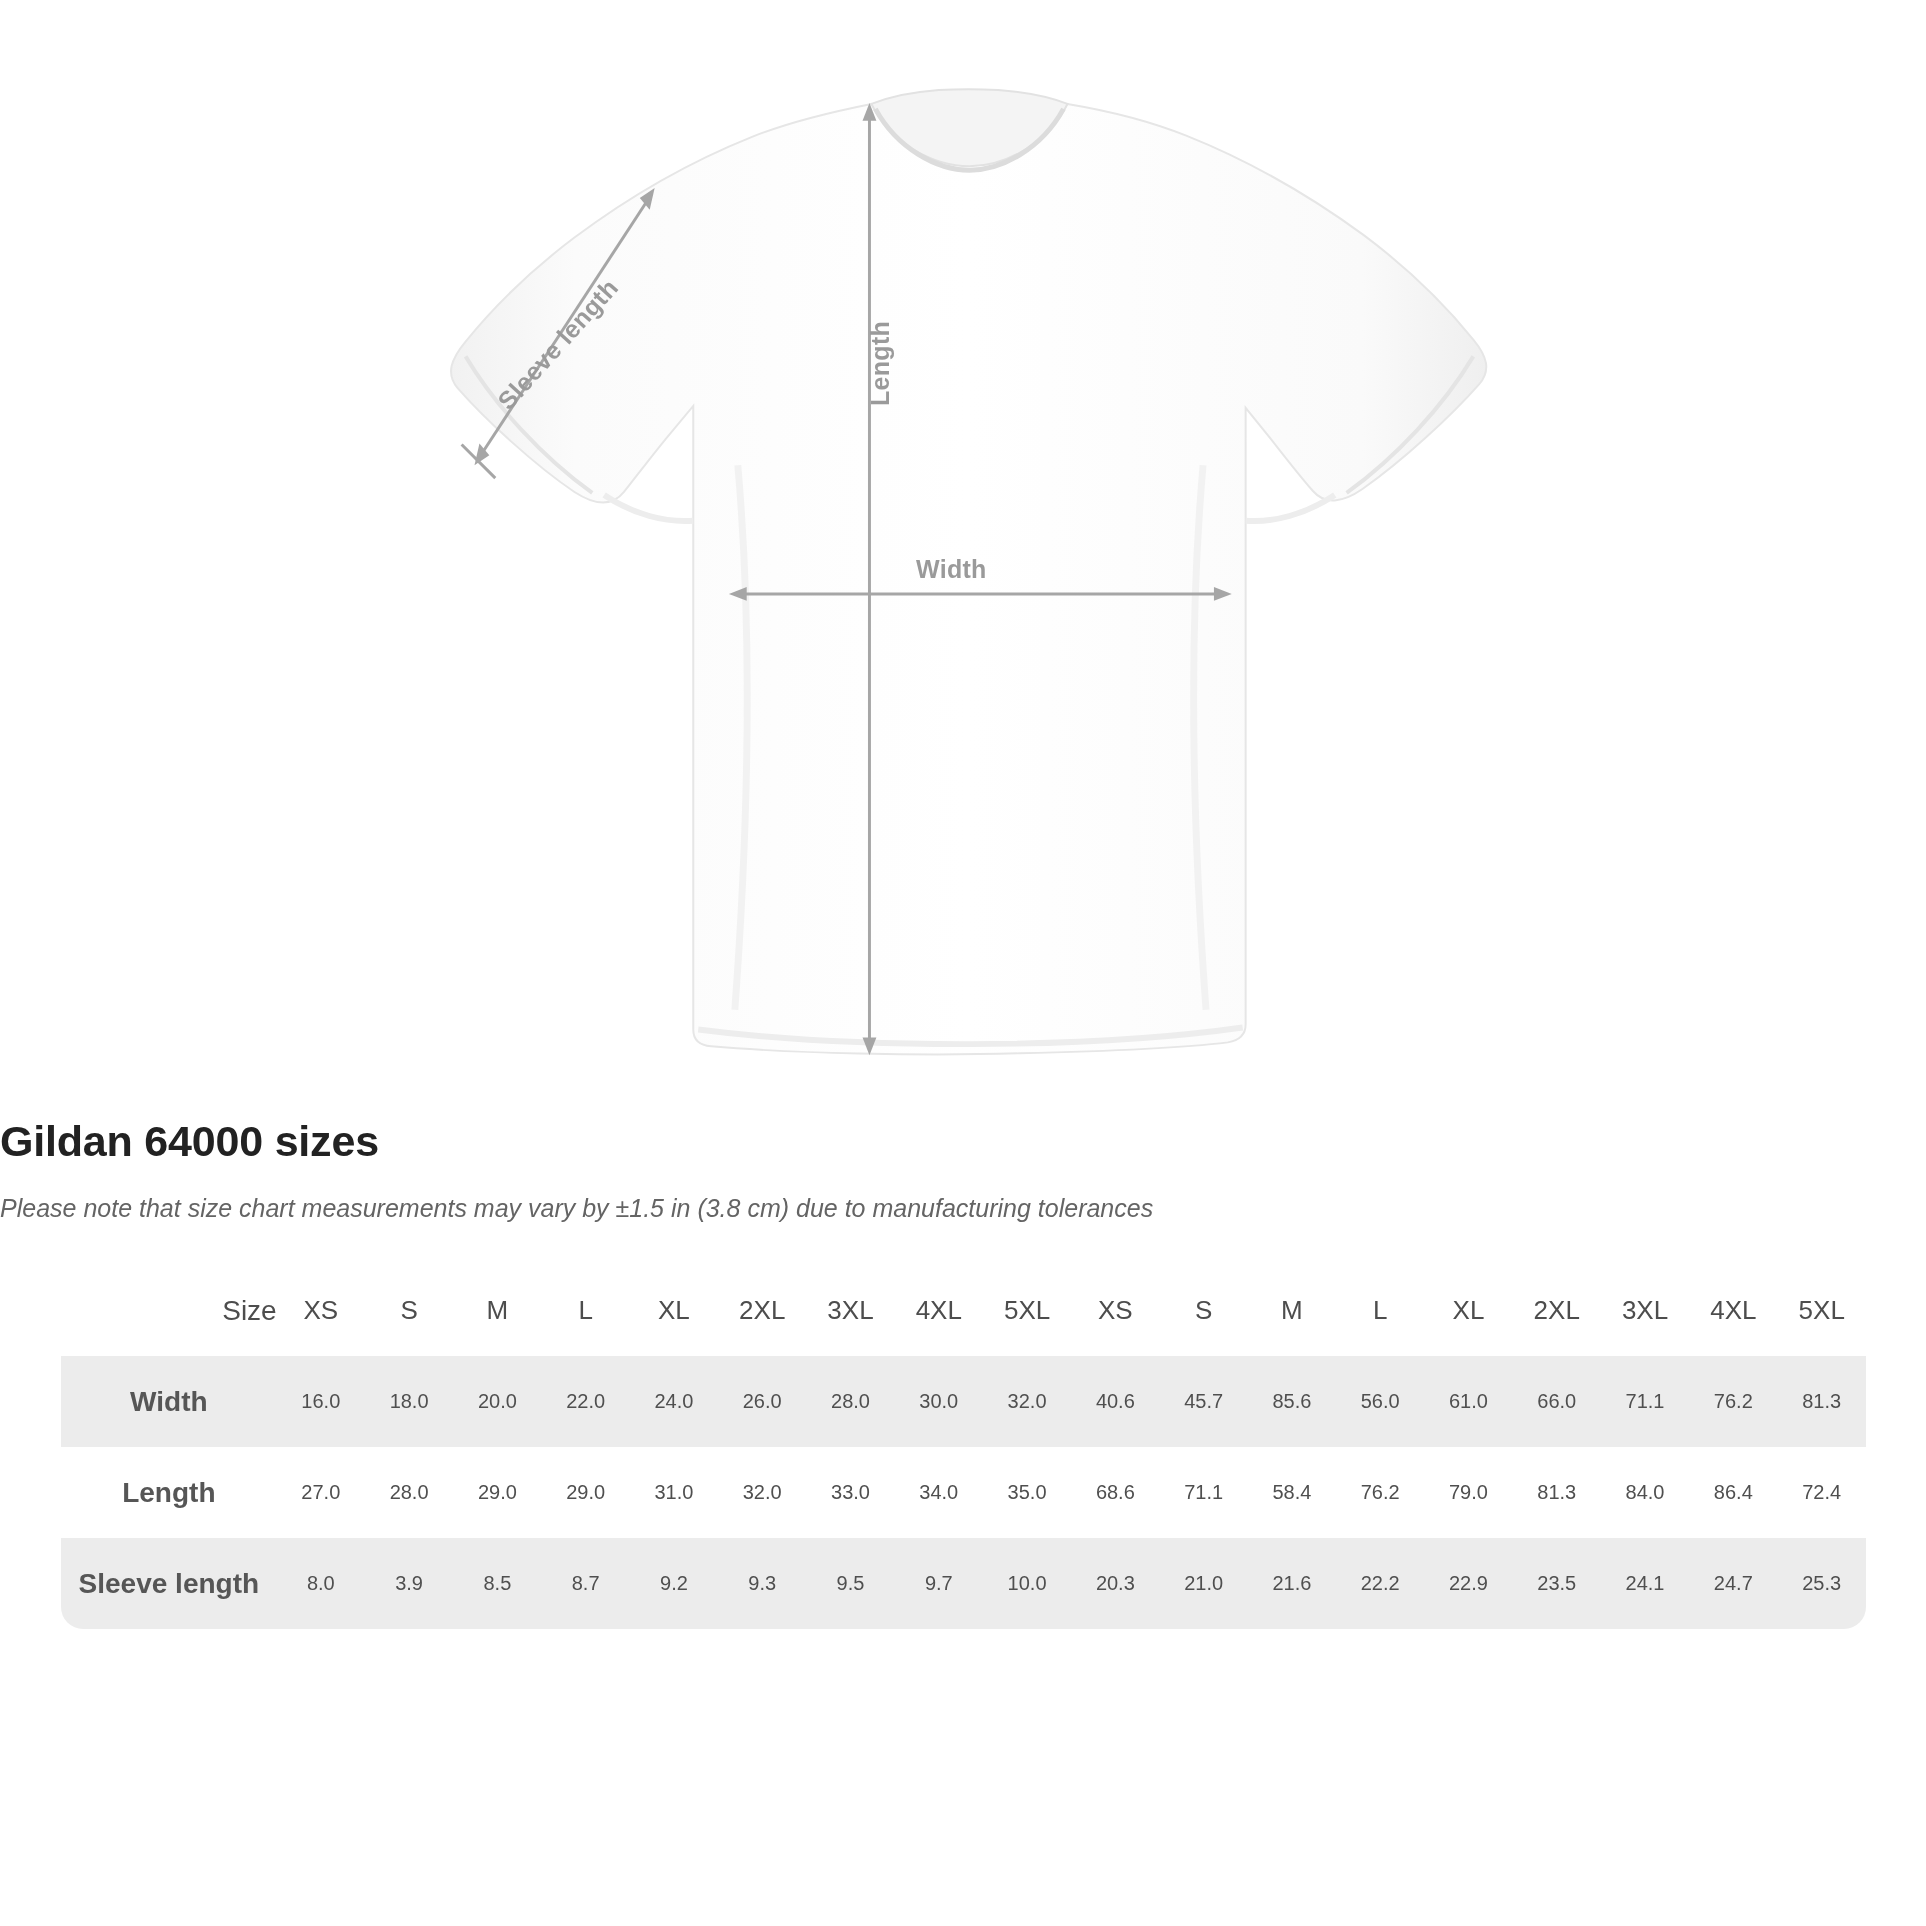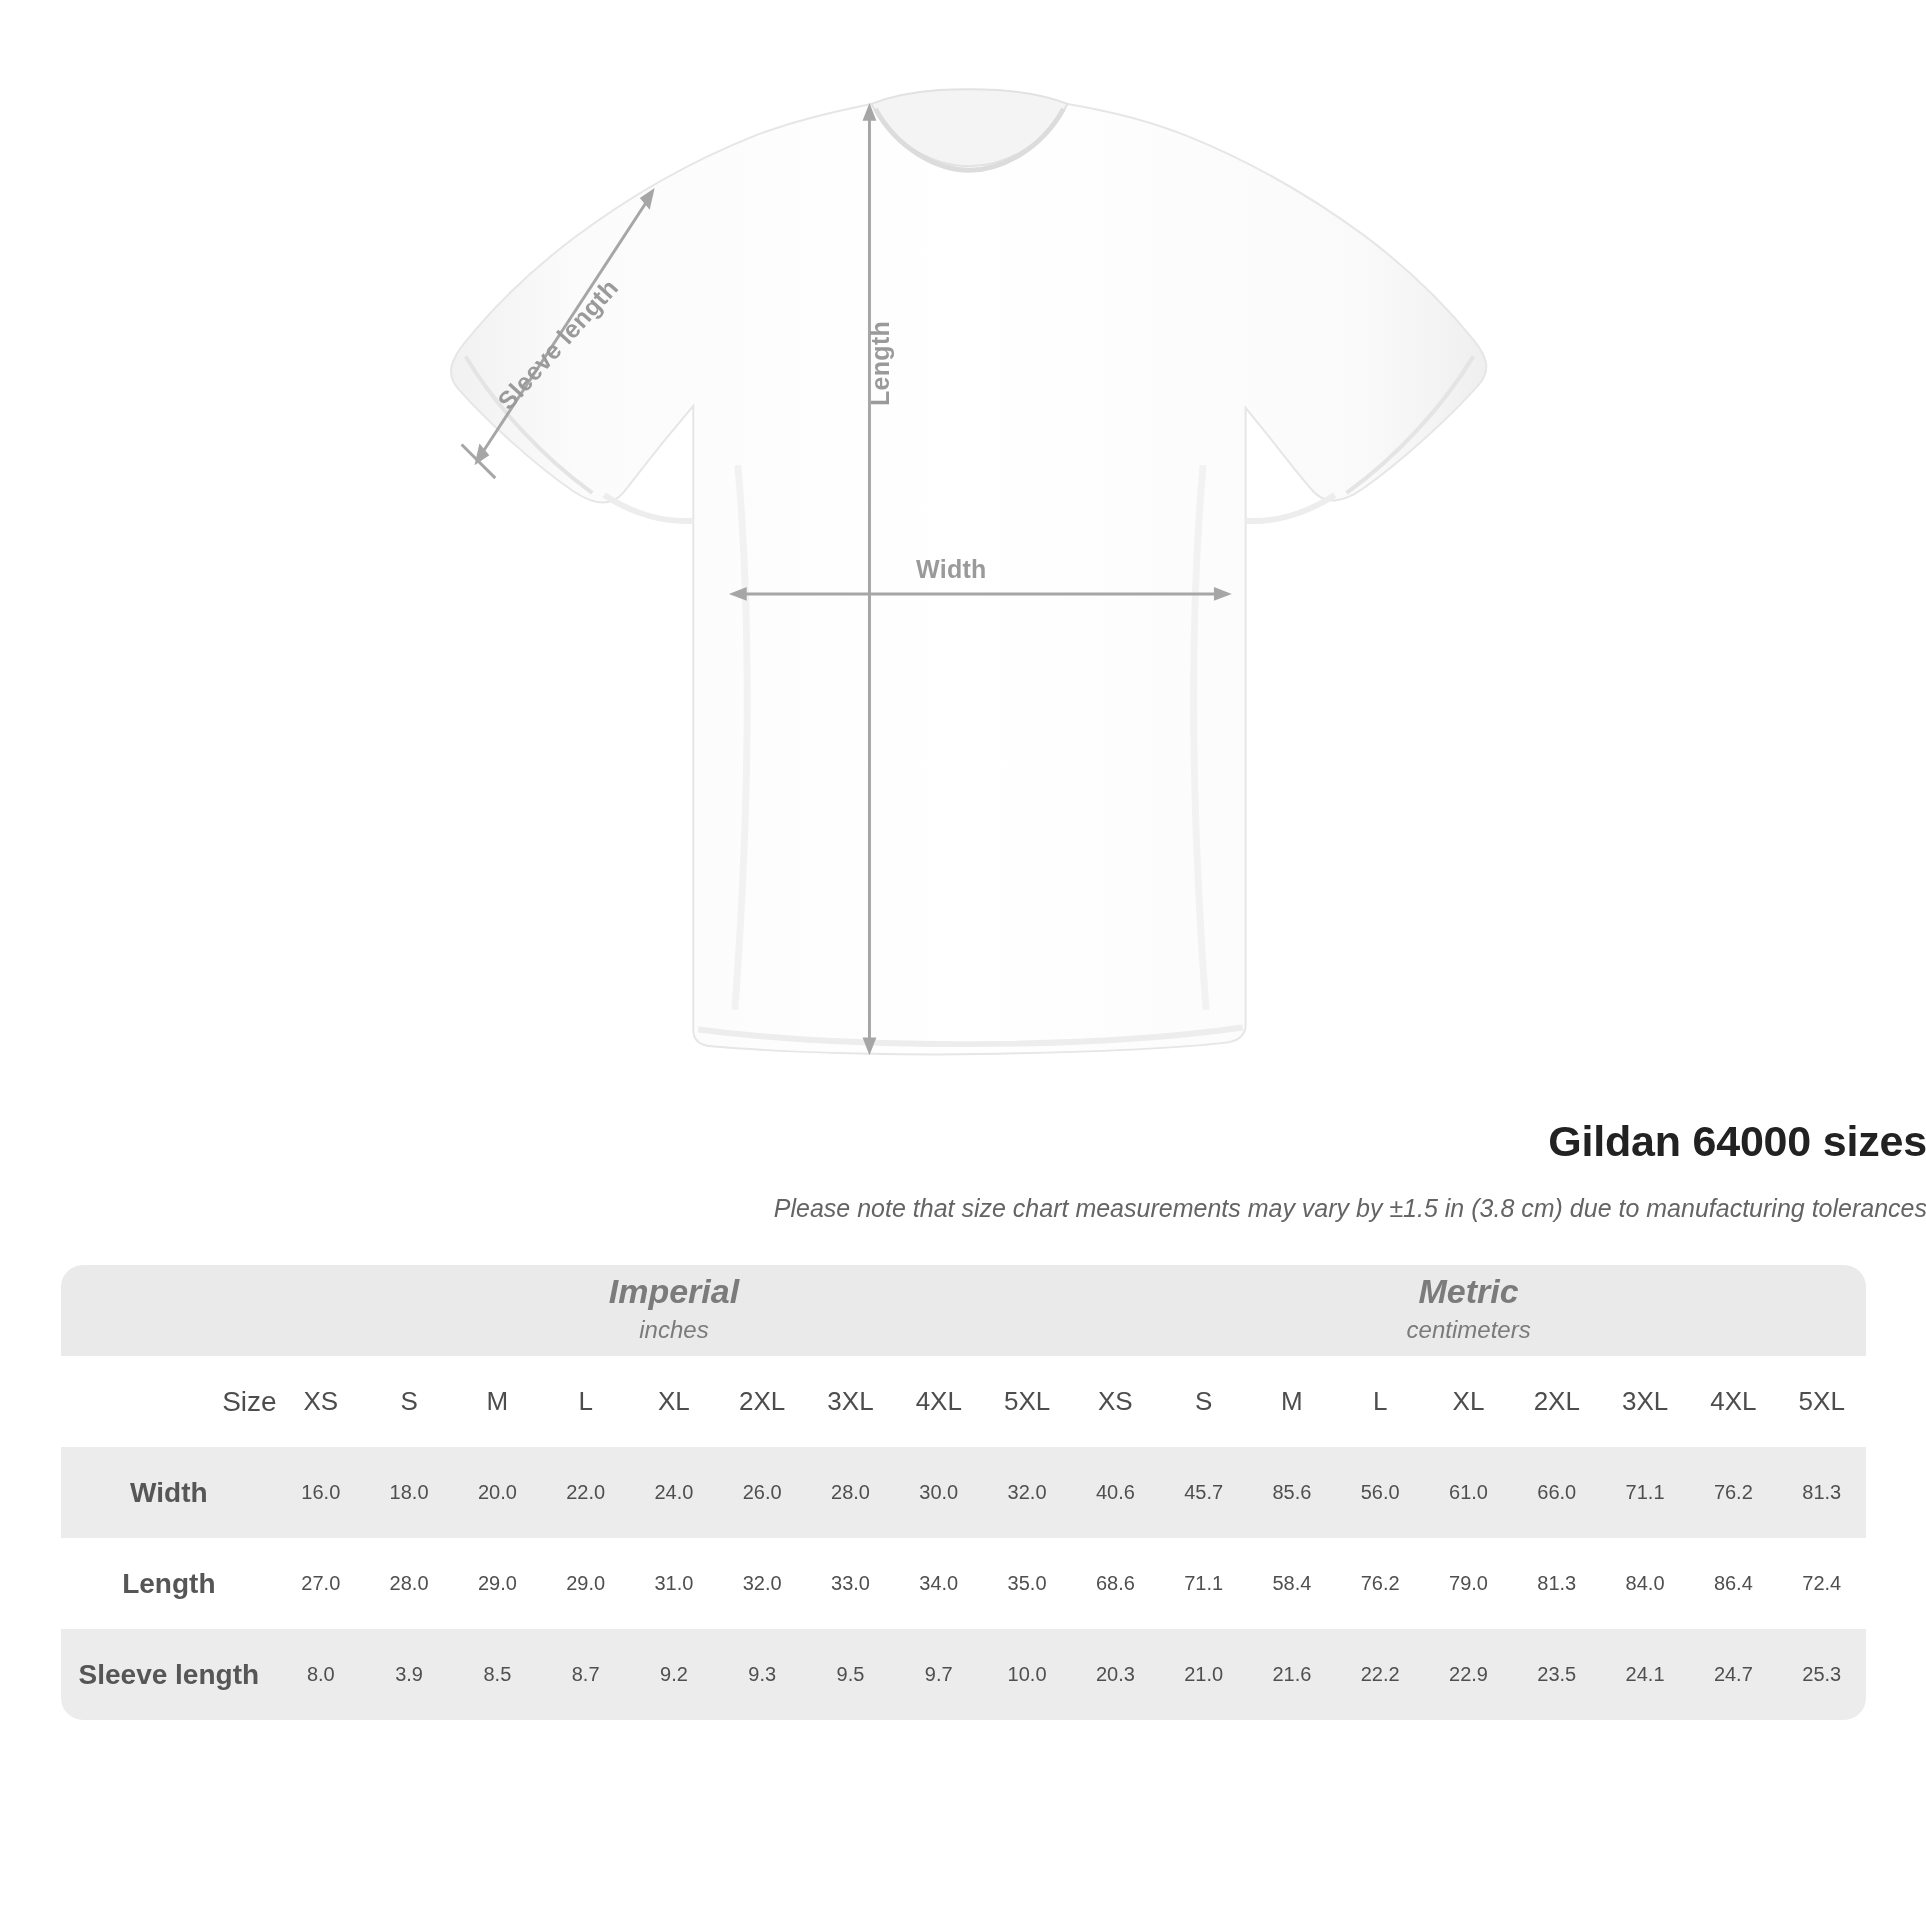--- a/index.html
+++ b/index.html
@@ -51,21 +51,21 @@
   }
   .label-sleeve {
     left: 492px;
     top: 396px;
     transform: rotate(-48deg);
     transform-origin: left top;
   }
 
   
   .title-block {
-    text-align: right;
+    text-align: left;
     margin-top: 38px;
   }
   .chart-title {
     font-size: 43px;
     font-weight: bold;
     color: #222222;
     letter-spacing: -0.2px;
   }
   .chart-note {
     margin-top: 28px;
@@ -265,31 +265,20 @@
           <col class="col-val">
           <col class="col-val">
           <col class="col-val">
           <col class="col-val">
         <col class="col-val">
           <col class="col-val">
           <col class="col-val">
           <col class="col-val">
       </colgroup>
       <tbody>
-        <tr class="system-row">
-          <td class="corner-cell"></td>
-          <td colspan="9">
-            <div class="system-name">Imperial</div>
-            <div class="system-unit">inches</div>
-          </td>
-          <td colspan="9">
-            <div class="system-name">Metric</div>
-            <div class="system-unit">centimeters</div>
-          </td>
-        </tr>
 
         <tr class="hdr-row">
           <td class="rowlabel">Size</td>
           <td>XS</td>
           <td>S</td>
           <td>M</td>
           <td>L</td>
           <td>XL</td>
           <td>2XL</td>
           <td>3XL</td>

